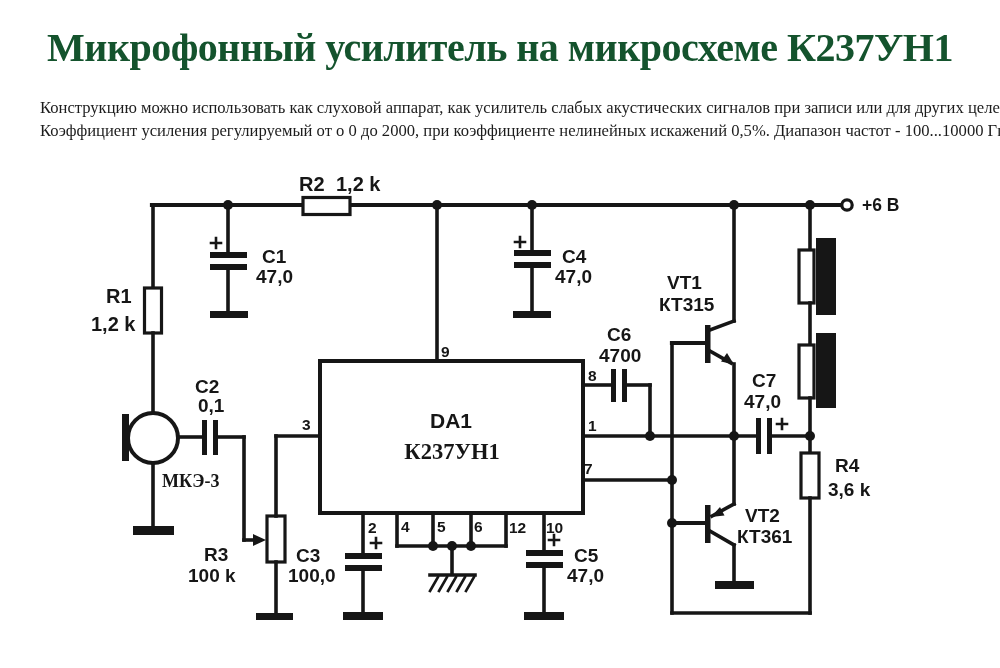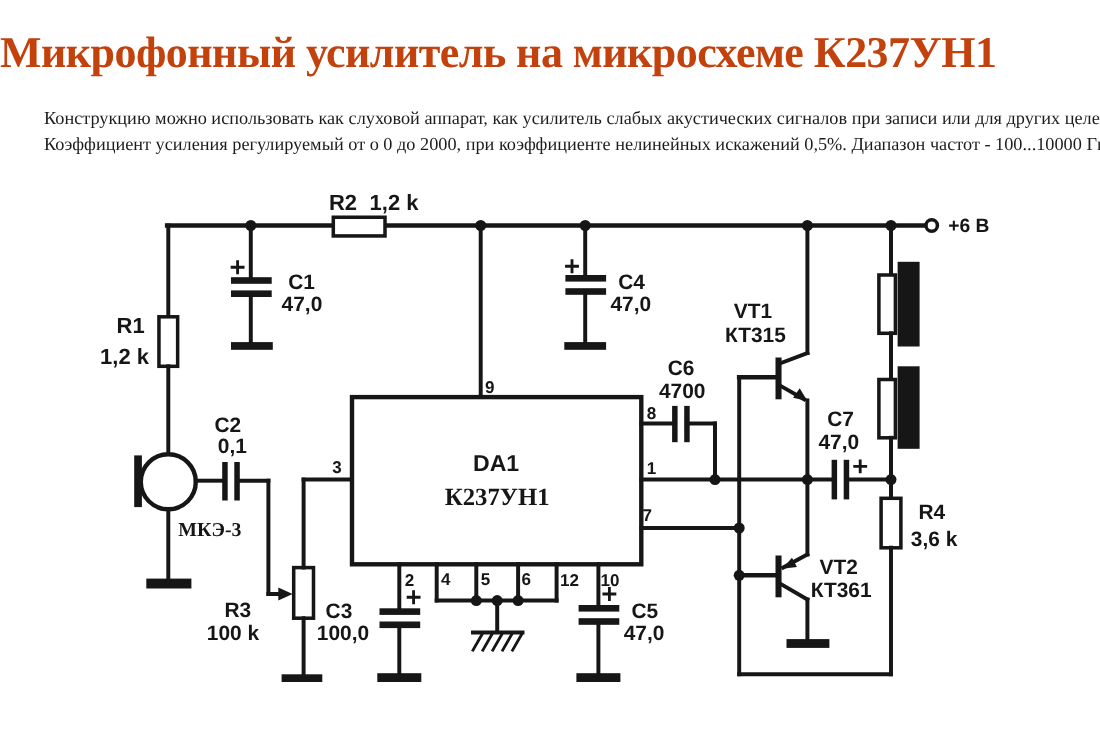--- a/index.html
+++ b/index.html
@@ -1,20 +1,20 @@
 <!DOCTYPE html>
 <html><head>
 <meta charset="utf-8">
 <style>
   html,body{margin:0;padding:0;background:#ffffff;}
   .page{position:relative;width:1000px;height:668px;background:#ffffff;overflow:hidden;
         font-family:"Liberation Serif",serif;color:#111;}
-  .title{position:absolute;top:24px;left:0;width:1000px;margin:0;
+  .title{position:absolute;top:24px;left:0;width:1000px;margin:0;text-align:center;
          font-family:"Liberation Serif",serif;font-weight:bold;font-size:40px;
-         letter-spacing:-0.5px;color:#c2410c;white-space:nowrap;}
+         letter-spacing:-0.5px;color:#14532d;white-space:nowrap;}
   .desc{position:absolute;left:40px;width:925px;margin:0;font-size:16.6px;line-height:23px;
         color:#1c1c1c;font-family:"Liberation Serif",serif;white-space:nowrap;}
   .desc.l1{top:96px;}
   .desc.l2{top:119px;}
   svg.schematic{position:absolute;left:0;top:0;width:1000px;height:668px;}
   
   .w{stroke:#161616;stroke-width:3.6;fill:none;stroke-linecap:square;}
   .wt{stroke-width:4.2;}
   .thin{stroke-width:2.6;}
   .comp{fill:#ffffff;stroke:#161616;stroke-width:3.2;}

